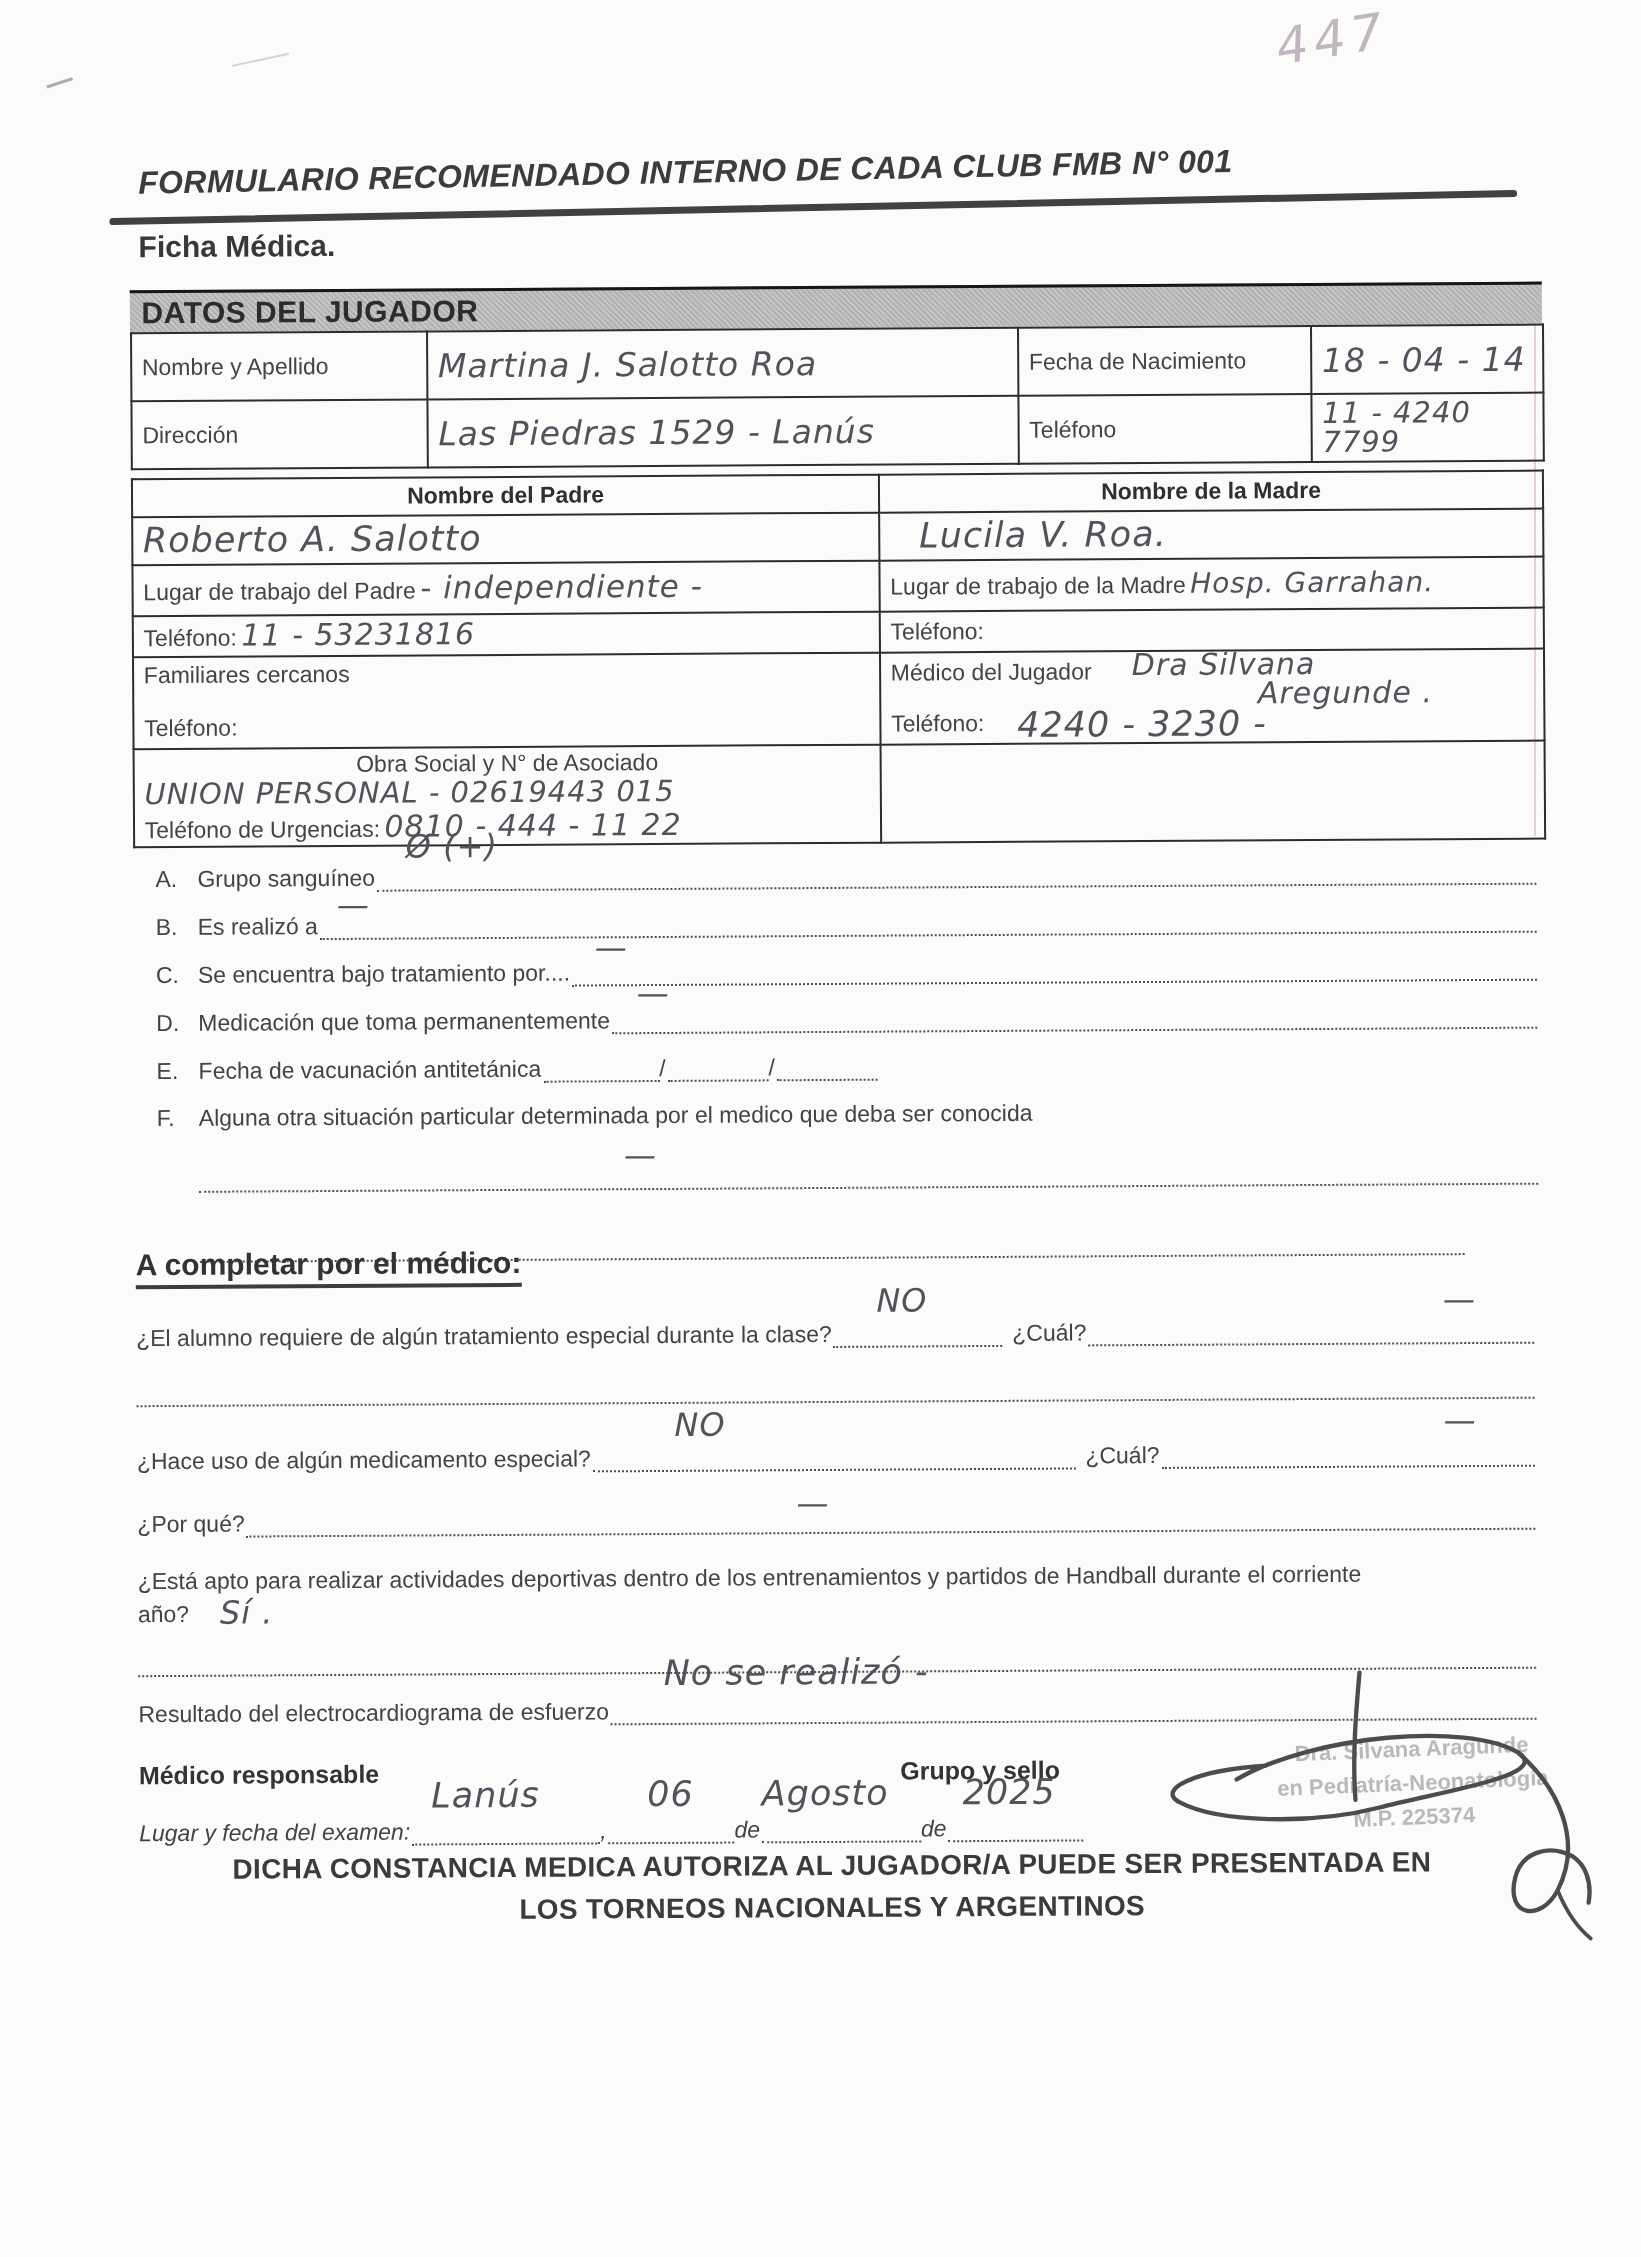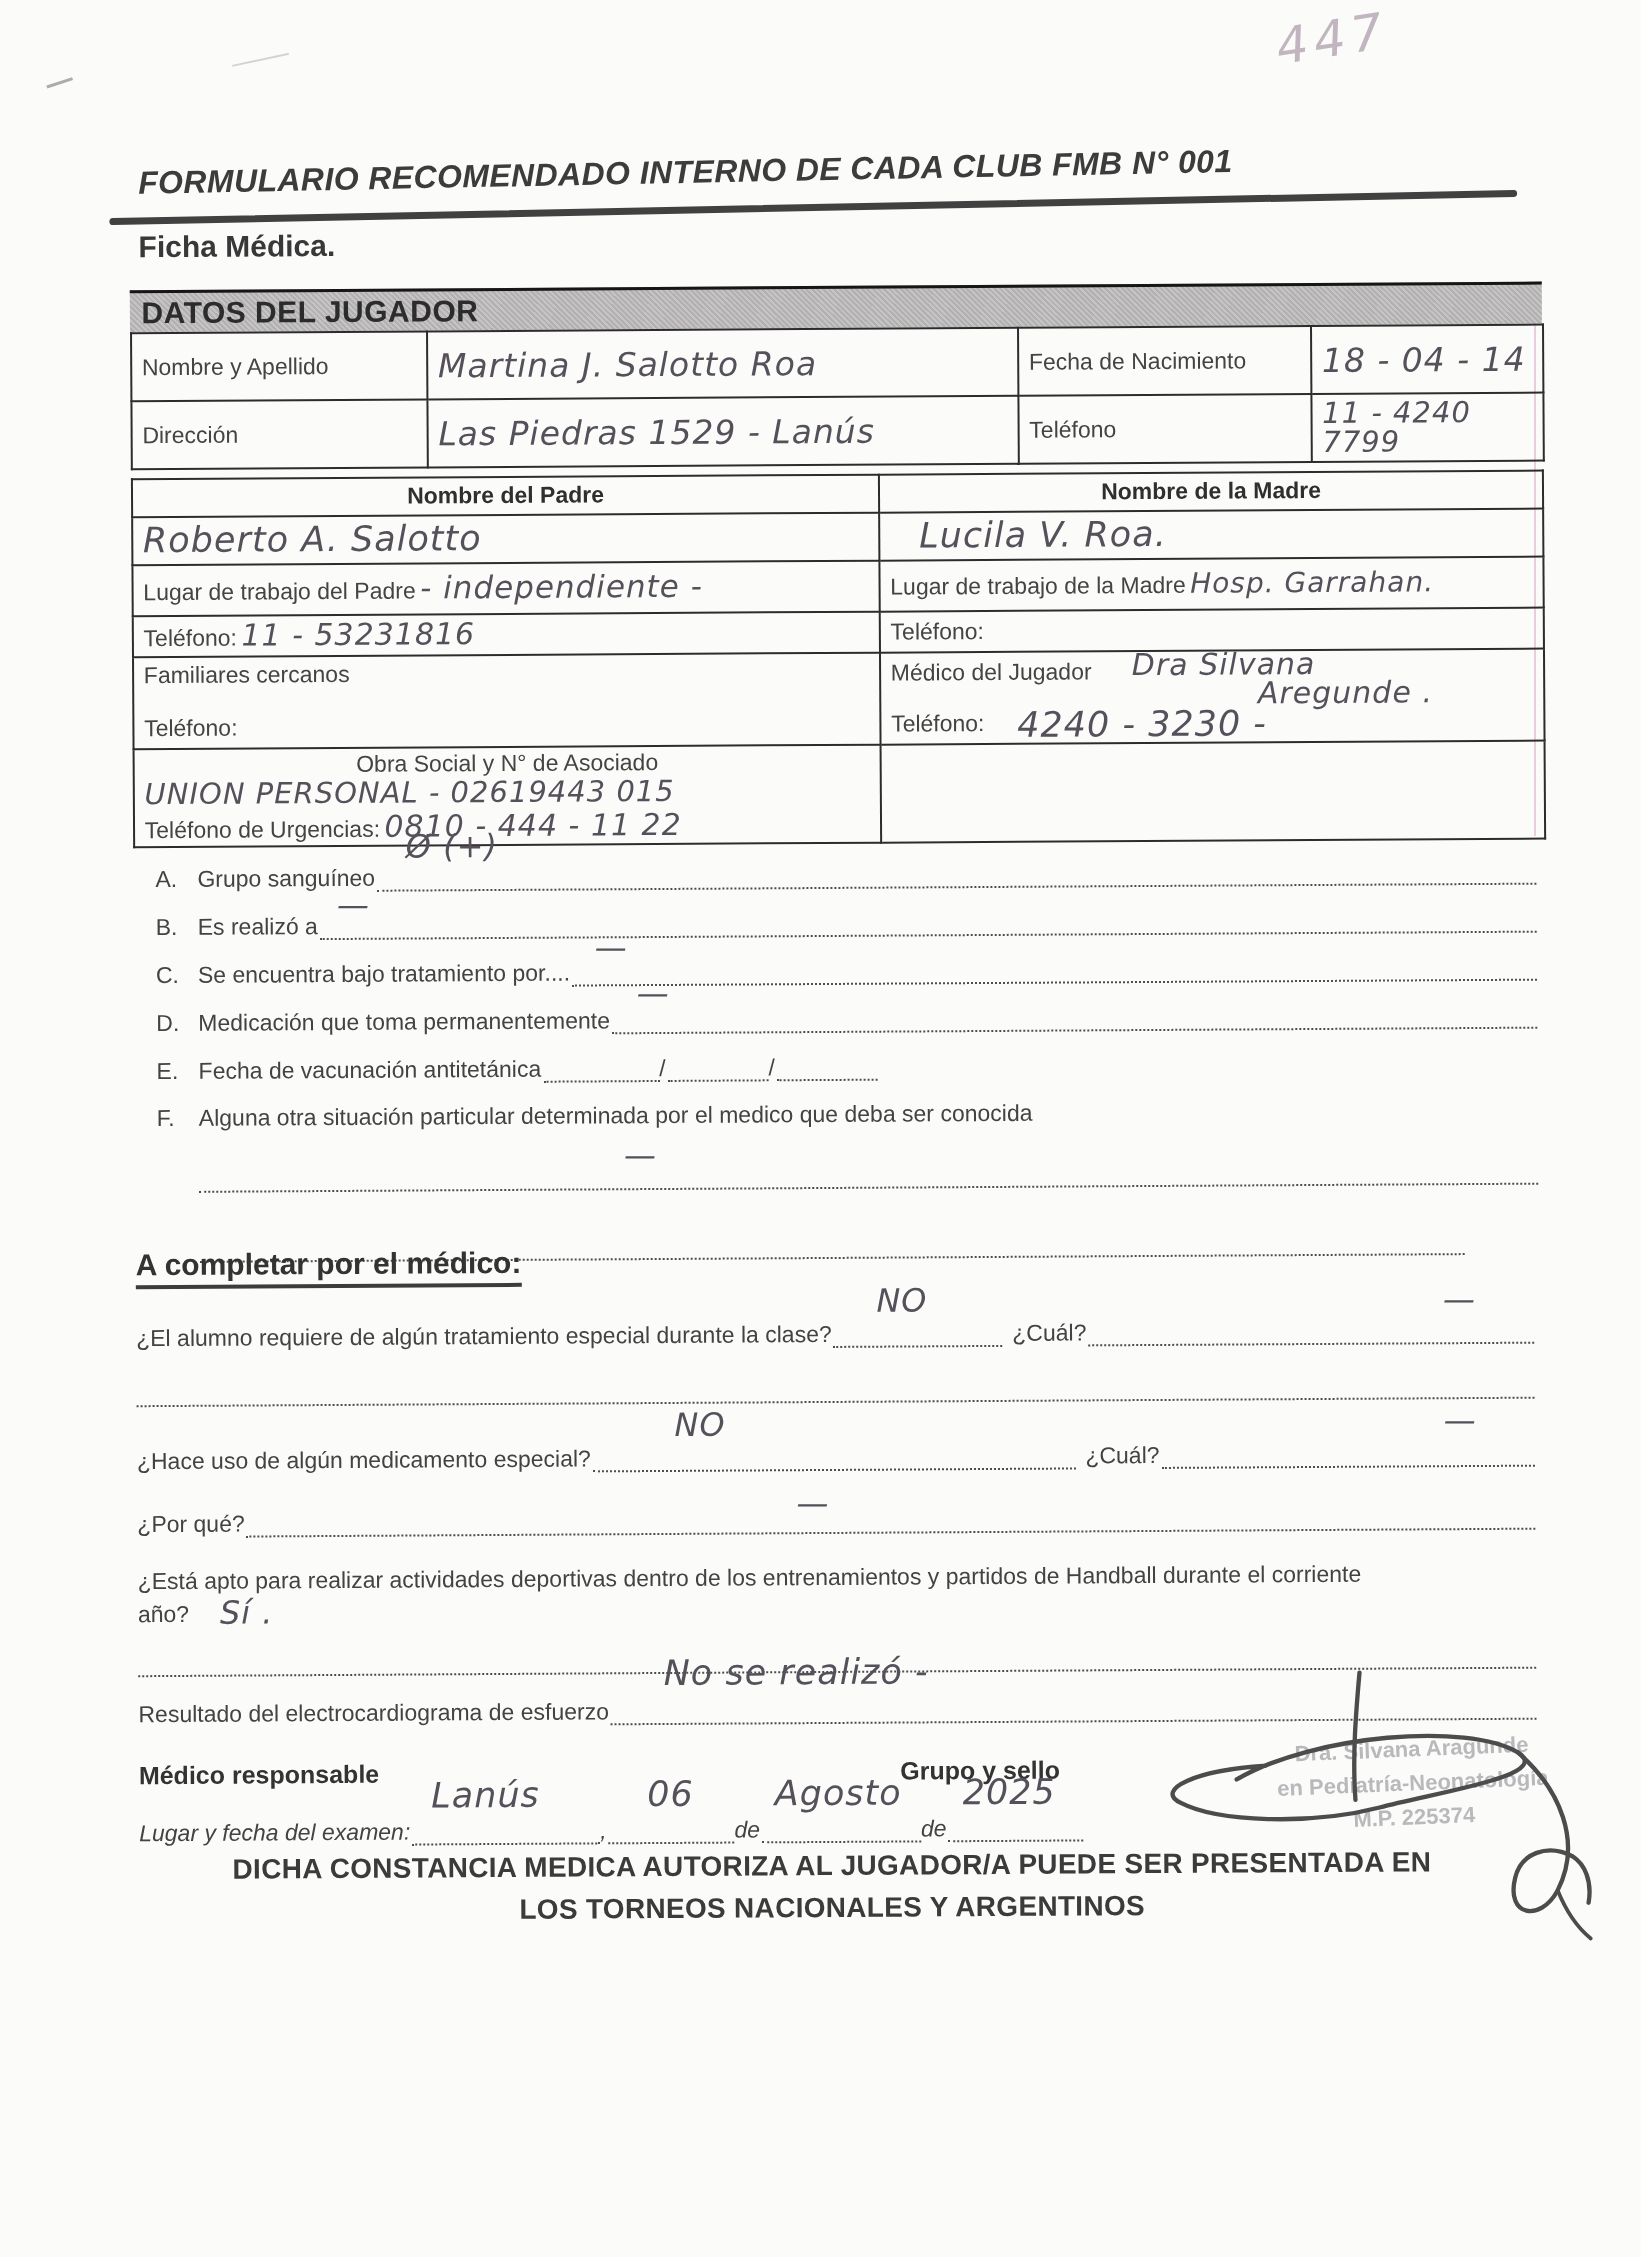--- a/index.html
+++ b/index.html
@@ -310,21 +310,21 @@
         <span class="qtext">Lugar y fecha del examen:</span>
         <span class="fill-short" style="width:188px">
           <span class="ov hw" style="left:19.3px; top:-39px; font-size:35px">Lanús</span>
         </span>
         <span>,</span>
         <span class="fill-short" style="width:126px">
           <span class="ov hw" style="left:39px; top:-39px; font-size:35px">06</span>
         </span>
         <span>de</span>
         <span class="fill-short" style="width:159px">
-          <span class="ov hw" style="left:13px; top:-39px; font-size:35px">Agosto</span>
+          <span class="ov hw" style="left:0; top:-39px; font-size:35px">Agosto</span>
         </span>
         <span>de</span>
         <span class="fill-short" style="width:135px">
           <span class="ov hw" style="left:14.5px; top:-39px; font-size:35px">2025</span>
         </span>
       </div>
     </div>
 
     <div class="stamp">
       <div>Dra. Silvana Aragunde</div>

